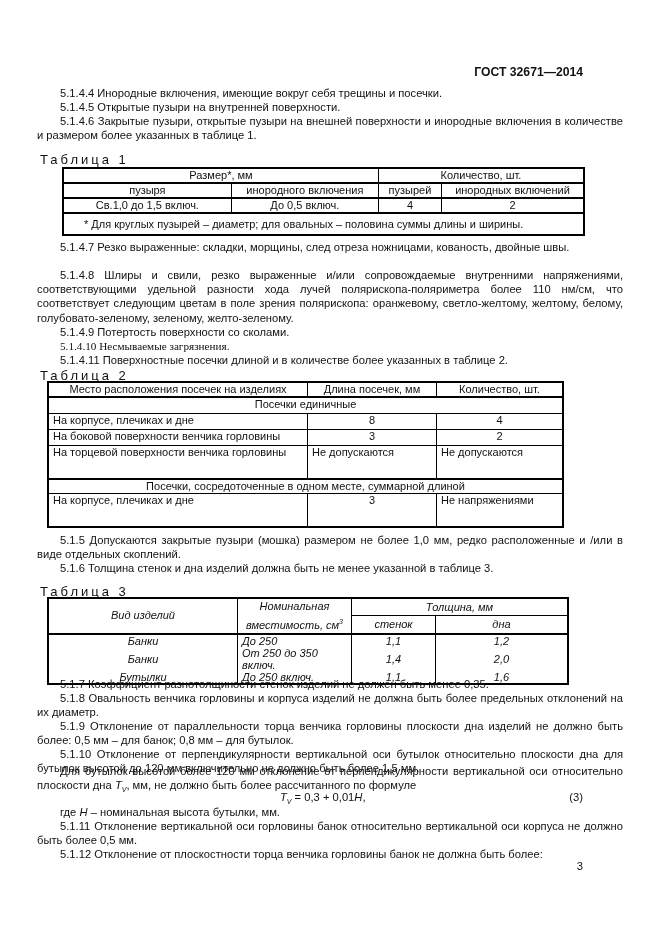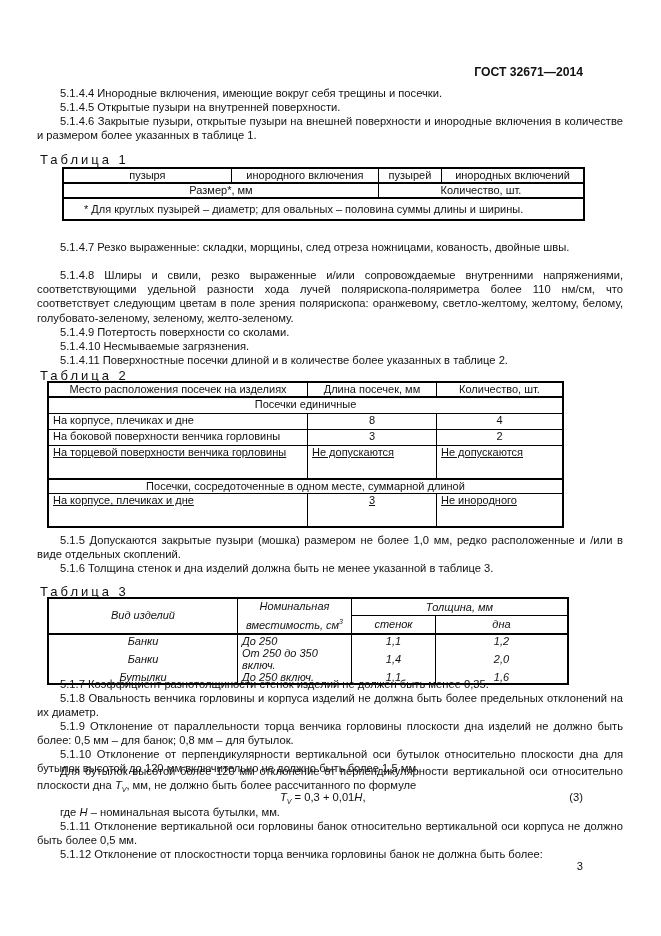--- a/index.html
+++ b/index.html
@@ -20,21 +20,21 @@
   #t1 { left: 62px; top: 167px; width: 523px; border: 2px solid #000; }
   #t1 td { border: 1px solid #000; height: 13px; }
   #t1 tr.thick td { border-bottom: 2px solid #000; }
   #t1 td.foot { height: 20px; padding-left: 20px; margin-left: 44px; }
   
   #t2 { left: 47px; top: 381px; width: 517px; border: 2px solid #000; }
   #t2 td { border: 1px solid #000; vertical-align: top; }
   #t2 tr.hdr td { border-bottom: 2px solid #000; height: 13px; }
   #t2 tr.sect td { border-top: 2px solid #000; height: 13px; }
   #t2 tr.r1 td { height: 15px; }
-  #t2 tr.r2 td { height: 32px; text-decoration: underline; }
+  #t2 tr.r2 td { height: 32px; }
   
   #t3 { left: 47px; top: 597px; width: 522px; border: 2px solid #000; font-style: italic; }
   #t3 td { border-left: 1px solid #000; border-right: 1px solid #000; }
   #t3 tr.h1 td { border-top: 1px solid #000; }
   #t3 tr.h2 td { border-bottom: 2px solid #000; }
   #t3 td.th-main { border-bottom: 2px solid #000; vertical-align: middle; }
   #t3 td.th-sub { border-top: 1px solid #000; }
   #t3 tr.data td { height: 12px; line-height: 12px; }
   .formula { top: 791px; left: 280px; }
   .eqnum { top: 791px; right: 78px; }
@@ -48,39 +48,45 @@
 <div class="abs header">ГОСТ 32671—2014</div>
 
 <div class="abs para" style="top:86px;"><span class="ind"></span><span>5.1.4.4 Инородные включения, имеющие вокруг себя трещины и посечки.</span></div>
 <div class="abs para" style="top:100px;"><span class="ind"></span><span>5.1.4.5 Открытые пузыри на внутренней поверхности.</span></div>
 <div class="abs para" style="top:114px;"><span class="ind"></span><span>5.1.4.6 Закрытые пузыри, открытые пузыри на внешней поверхности и инородные включения в количестве и размером более указанных в таблице 1.</span></div>
 
 <div class="abs tcap" style="top:152px;">Таблица 1</div>
 <table id="t1">
   <tbody>
       <tr class="thick">
+    <td class="c" colspan="2" style="width:306px;">Размер*, мм</td>
+    <td class="c" colspan="2">Количество, шт.</td>
+  </tr>
+  <tr class="thick">
     <td class="c" style="width:155px;">пузыря</td>
     <td class="c" style="width:135px;">инородного включения</td>
     <td class="c" style="width:54px;">пузырей</td>
     <td class="c">инородных включений</td>
   </tr>
   <tr class="thick">
-    <td class="c" colspan="2" style="width:306px;">Размер*, мм</td>
-    <td class="c" colspan="2">Количество, шт.</td>
+    <td class="c">Св.1,0 до 1,5 включ.</td>
+    <td class="c">До 0,5 включ.</td>
+    <td class="c">4</td>
+    <td class="c">2</td>
   </tr>
   <tr>
     <td class="l foot" colspan="4">* Для круглых пузырей – диаметр; для овальных – половина суммы длины и ширины.</td>
   </tr>
 </tbody>
   </table>
 
 <div class="abs para" style="top:240px;"><span class="ind"></span><span>5.1.4.7 Резко выраженные: складки, морщины, след отреза ножницами, кованость, двойные швы.</span></div>
 <div class="abs para" style="top:268px;"><span class="ind"></span><span>5.1.4.8 Шлиры и свили, резко выраженные и/или сопровождаемые внутренними напряжениями, соответствующими удельной разности хода лучей полярископа-поляриметра более 110 нм/см, что соответствует следующим цветам в поле зрения полярископа: оранжевому, светло-желтому, желтому, белому, голубовато-зеленому, зеленому, желто-зеленому.</span></div>
 <div class="abs para" style="top:325px;"><span class="ind"></span><span>5.1.4.9 Потертость поверхности со сколами.</span></div>
-<div class="abs para" style="top:339px;"><span class="ind"></span><span>5.1.4.10 Несмываемые загрязнения.</span></div>
+<div class="abs para" style="top:339px;font-family:Liberation Serif, serif;"><span class="ind"></span><span>5.1.4.10 Несмываемые загрязнения.</span></div>
 <div class="abs para" style="top:353px;"><span class="ind"></span><span>5.1.4.11 Поверхностные посечки длиной и в количестве более указанных в таблице 2.</span></div>
 
 <div class="abs tcap" style="top:368px;">Таблица 2</div>
 <table id="t2">
   <tbody>
       <tr class="hdr">
     <td class="c" style="width:250px;">Место расположения посечек на изделиях</td>
     <td class="c" style="width:120px;">Длина посечек, мм</td>
     <td class="c">Количество, шт.</td>
   </tr>
@@ -101,21 +107,21 @@
     <td class="l">На торцевой поверхности венчика горловины</td>
     <td class="l">Не допускаются</td>
     <td class="l">Не допускаются</td>
   </tr>
   <tr class="sect">
     <td class="c" colspan="3">Посечки, сосредоточенные в одном месте, суммарной длиной</td>
   </tr>
   <tr class="r2">
     <td class="l">На корпусе, плечиках и дне</td>
     <td class="c">3</td>
-    <td class="l">Не инородного</td>
+    <td class="l">Не напряжениями</td>
   </tr>
 </tbody>
   </table>
 
 <div class="abs para" style="top:533px;"><span class="ind"></span><span>5.1.5 Допускаются закрытые пузыри (мошка) размером не более 1,0 мм, редко расположенные и /или в виде отдельных скоплений.</span></div>
 <div class="abs para" style="top:561px;"><span class="ind"></span><span>5.1.6 Толщина стенок и дна изделий должна быть не менее указанной в таблице 3.</span></div>
 
 <div class="abs tcap" style="top:584px;">Таблица 3</div>
 <table id="t3">
   <tbody>

